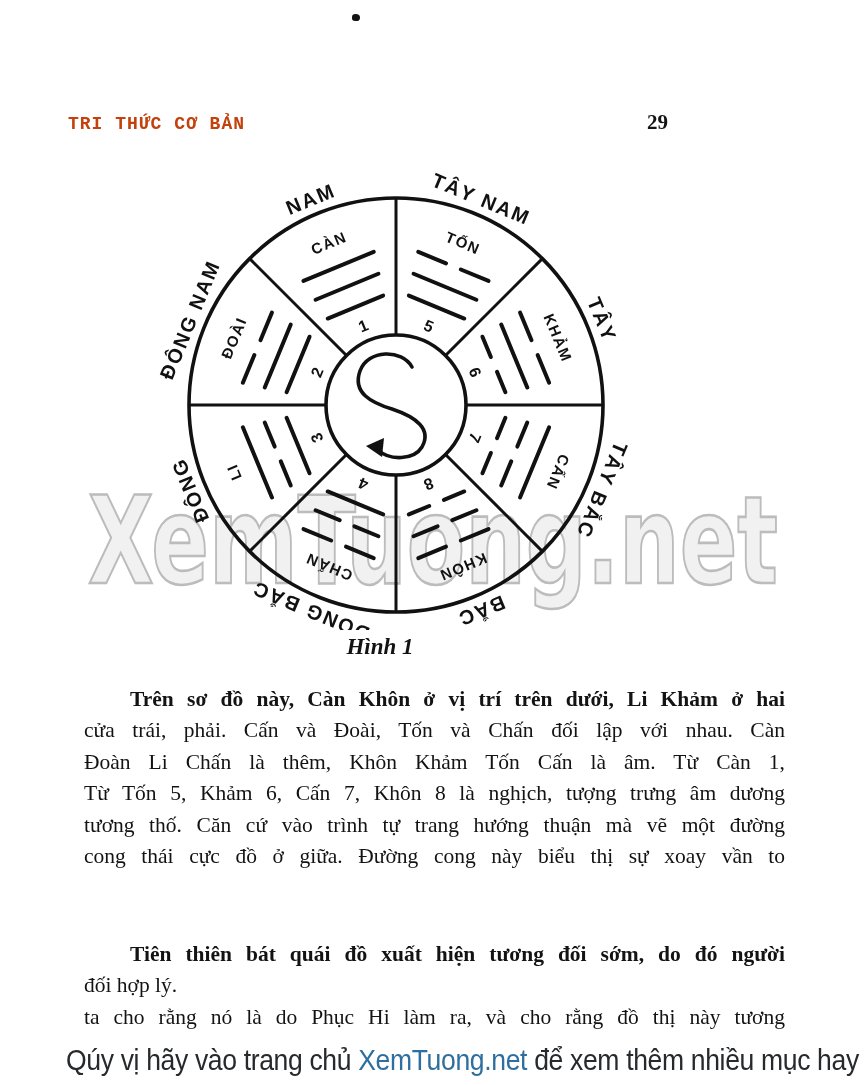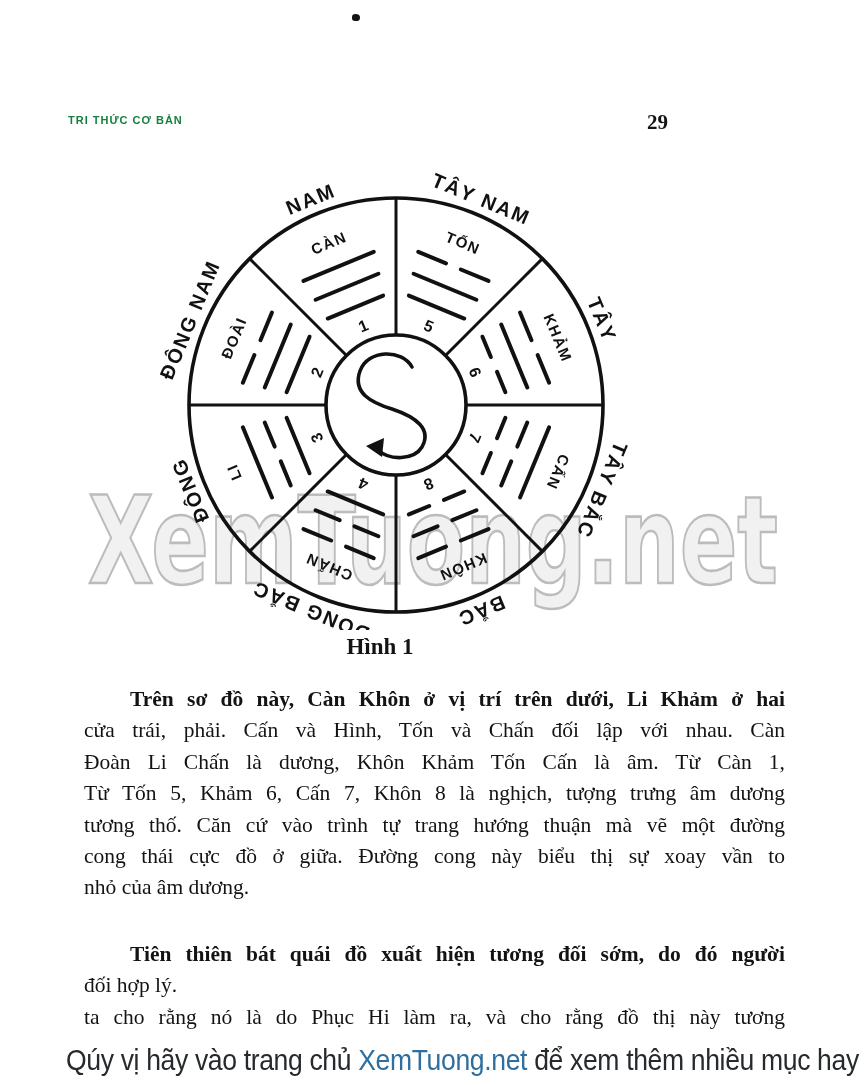--- a/index.html
+++ b/index.html
@@ -4,32 +4,32 @@
 <style>
   html,body{margin:0;padding:0;background:#888;}
   .page{
     position:relative;width:864px;height:1085px;background:#ffffff;
     margin:0 auto;overflow:hidden;
     font-family:"Liberation Serif", serif;color:#111;
   }
   .ink-speck{position:absolute;left:352px;top:14px;width:8px;height:7px;background:#141414;border-radius:45% 55% 50% 40%;}
   .header-title{
     position:absolute;left:68px;top:113px;
-    font-family:Liberation Sans, sans-serif;font-weight:bold;font-size:11px;
-    letter-spacing:1px;color:#15803d;transform:scaleY(1.05);transform-origin:left top;
+    font-family:Liberation Mono, monospace;font-weight:bold;font-size:18px;
+    letter-spacing:1px;color:#c2410c;transform:scaleY(1.05);transform-origin:left top;
   }
   .page-number{
     position:absolute;left:647px;top:110px;
     font-family:"Liberation Serif", serif;font-weight:bold;font-size:21px;color:#141414;
   }
   .figure-area{position:absolute;left:60px;top:163px;width:740px;height:467px;}
   .figure-area svg{display:block;width:740px;height:467px;}
   .figure-caption{
     position:absolute;left:280px;top:634px;width:200px;text-align:center;
-    font-family:"Liberation Serif", serif;font-weight:bold;font-size:23px;color:#131313;
+    font-family:"Liberation Serif", serif;font-style:italic;font-weight:bold;font-size:23px;color:#131313;
   }
   .para{
     position:absolute;left:84px;width:701px;
     font-size:21.5px;line-height:31.4px;color:#131313;
   }
   .para-1{top:684px;}
   .para-2{top:939px;}
   .jline{text-align:justify;text-align-last:justify;white-space:normal;}
   .jline.last{text-align-last:left;}
   .para .jline:first-child{text-indent:46px;font-weight:bold;}
@@ -144,26 +144,25 @@
                C 356,254 372,266 362,284
                C 354,297 330,298 318,287" fill="none" stroke="#111111" stroke-width="3.6" stroke-linecap="round"></path>
         <polygon points="306,283 324,275 322,294" fill="#111111"></polygon>
       </svg>
   </div>
 
   <div class="figure-caption">Hình 1</div>
 
   <div class="para para-1">
       <div class="jline">Trên sơ đồ này, Càn Khôn ở vị trí trên dưới, Li Khảm ở hai</div>
-      <div class="jline">cửa trái, phải. Cấn và Hình, Tốn và Chấn đối lập với nhau. Càn</div>
-      <div class="jline">Đoàn Li Chấn là dương, Khôn Khảm Tốn Cấn là âm. Từ Càn 1,</div>
+      <div class="jline">cửa trái, phải. Cấn và Đoài, Tốn và Chấn đối lập với nhau. Càn</div>
+      <div class="jline">Đoàn Li Chấn là thêm, Khôn Khảm Tốn Cấn là âm. Từ Càn 1,</div>
       <div class="jline">Từ Tốn 5, Khảm 6, Cấn 7, Khôn 8 là nghịch, tượng trưng âm dương</div>
       <div class="jline">tương thố. Căn cứ vào trình tự trang hướng thuận mà vẽ một đường</div>
       <div class="jline">cong thái cực đồ ở giữa. Đường cong này biểu thị sự xoay vần to</div>
-      <div class="jline last">nhỏ của âm dương.</div>
     </div>
   <div class="para para-2">
       <div class="jline">Tiên thiên bát quái đồ xuất hiện tương đối sớm, do đó người</div>
       <div class="jline last">đối hợp lý.</div>
       <div class="jline">ta cho rằng nó là do Phục Hi làm ra, và cho rằng đồ thị này tương</div>
     </div>
 
   <div class="footer-line"><span>Qúy vị hãy vào trang chủ </span><span style="color: rgb(47, 111, 159);">XemTuong.net</span><span> để xem thêm nhiều mục hay khác</span></div>
 
 </div>

